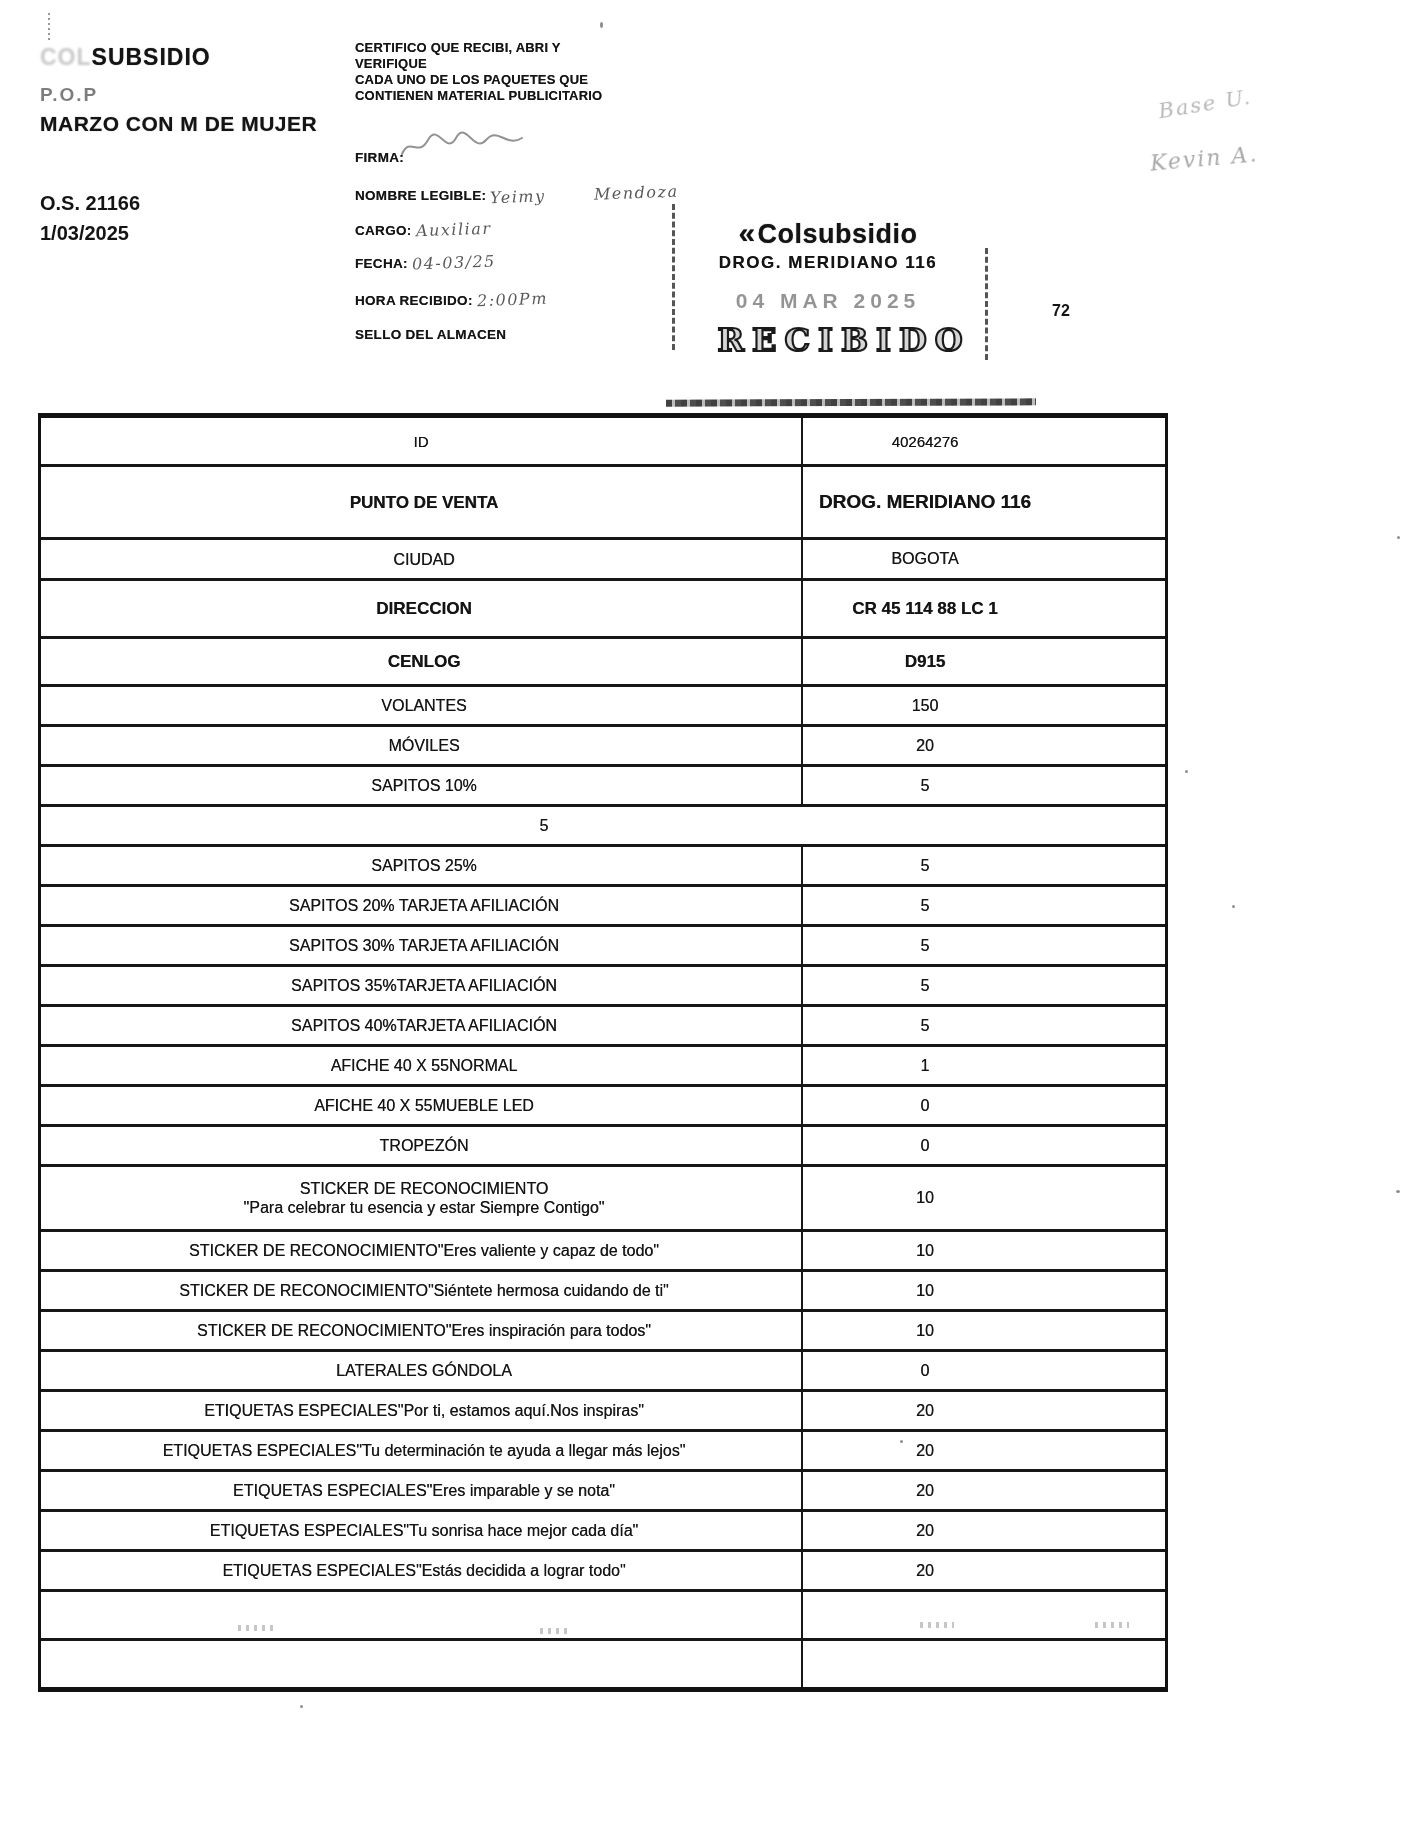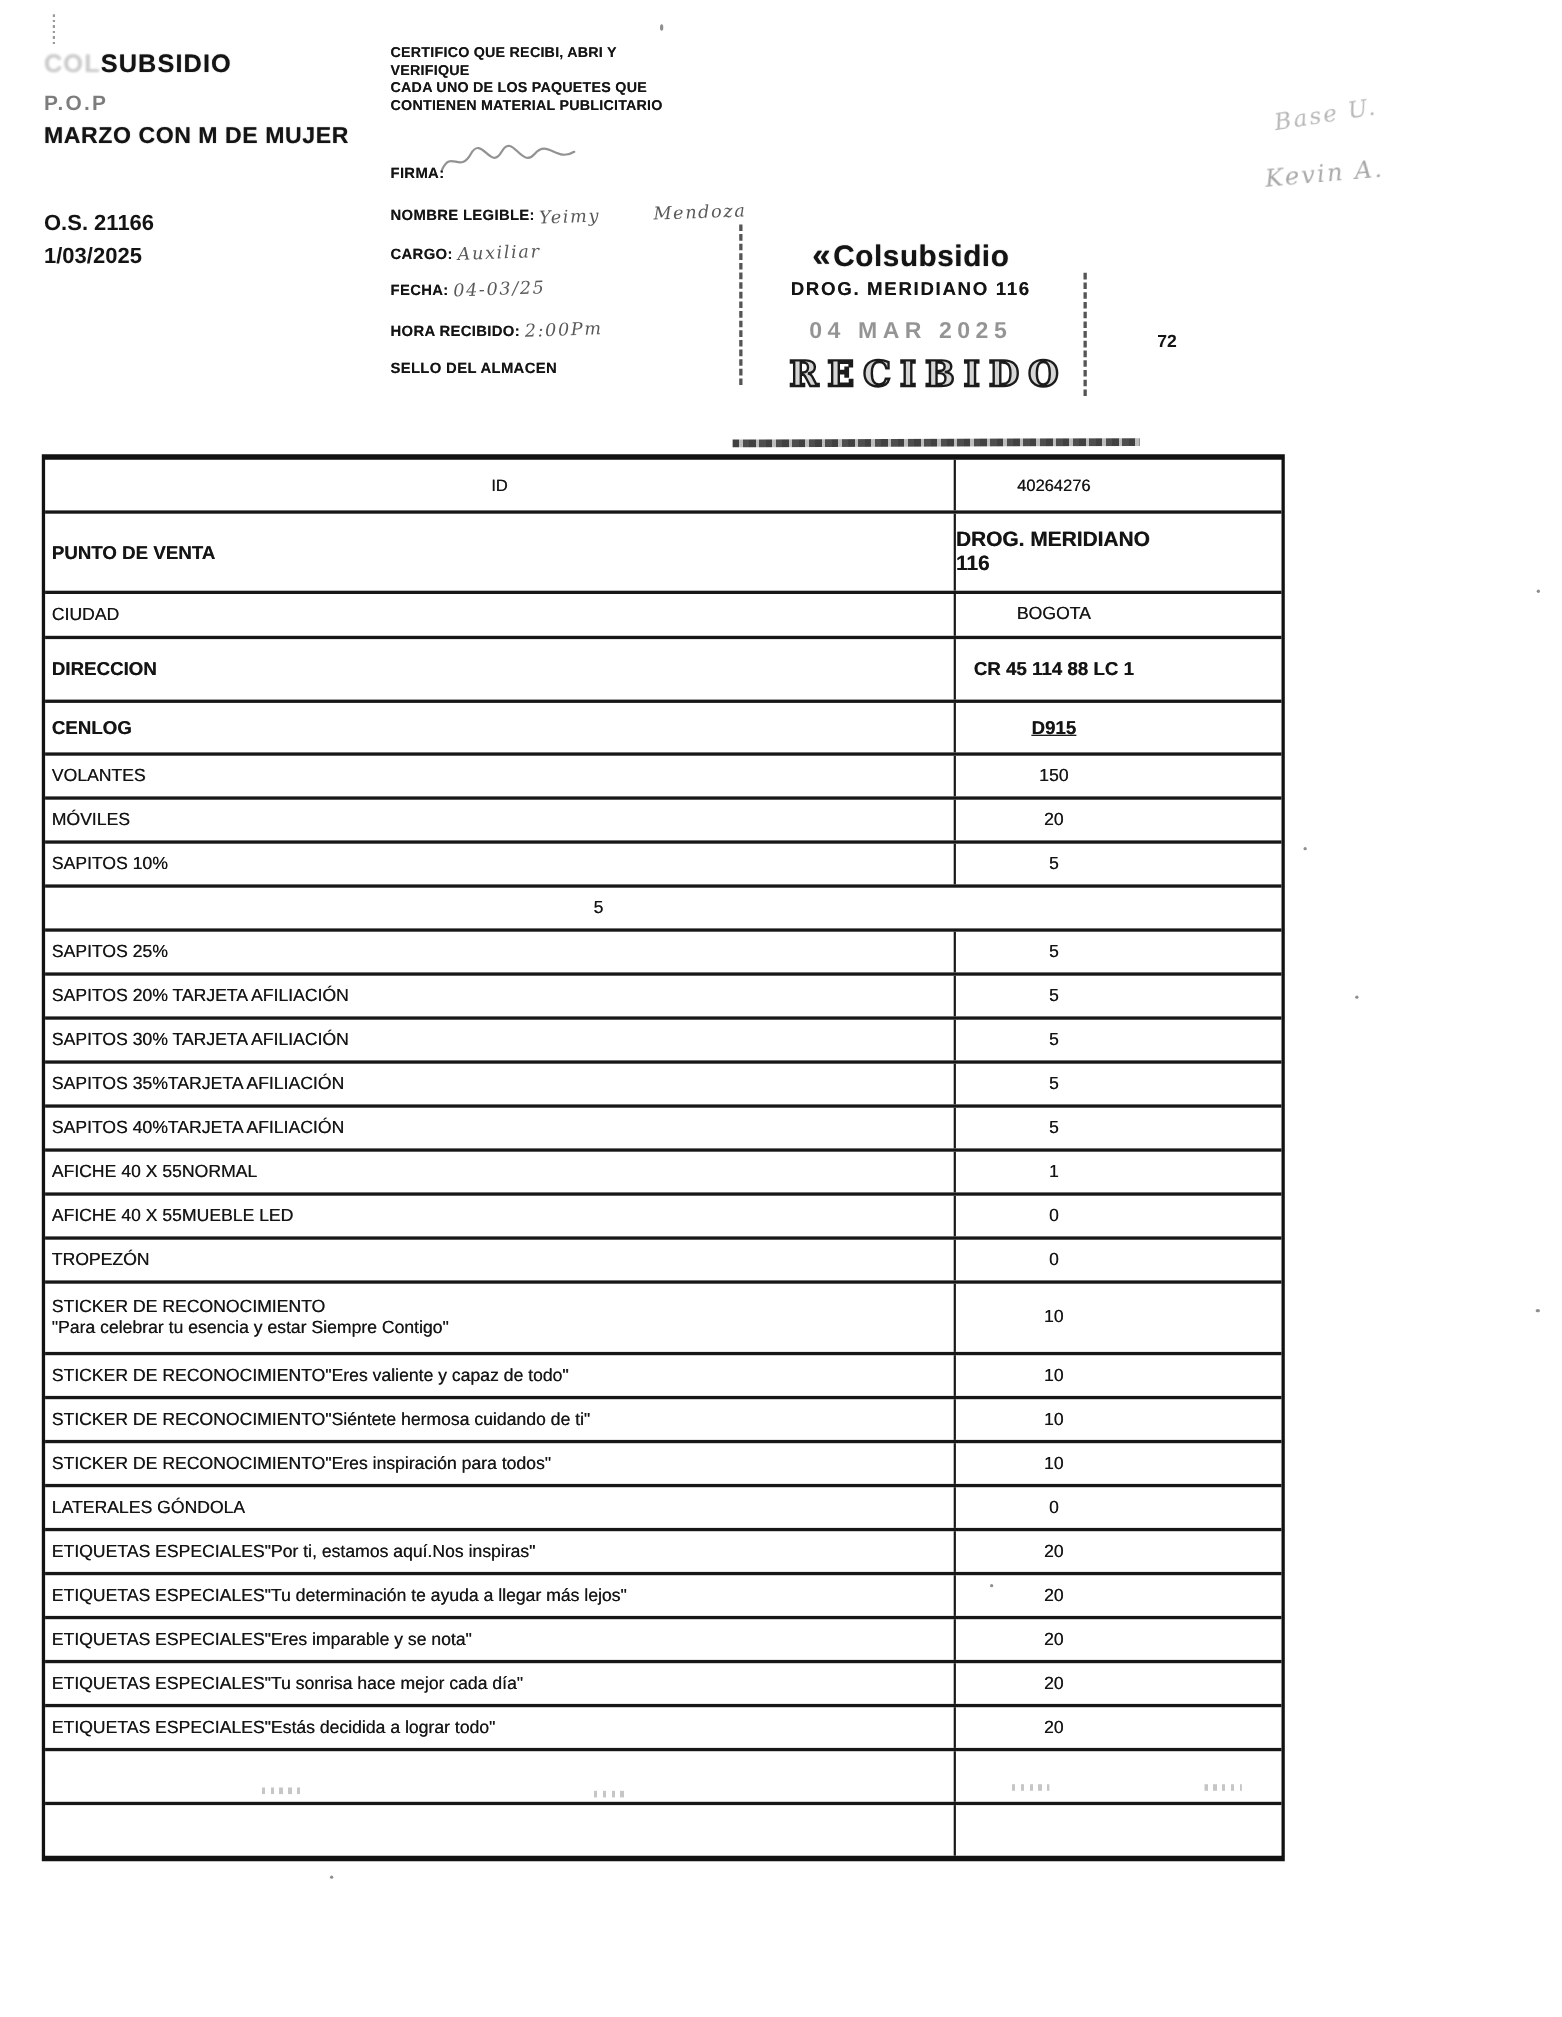--- a/index.html
+++ b/index.html
@@ -58,38 +58,38 @@
   .pencil{font-family:"DejaVu Serif", serif;font-style:italic;color:#555;letter-spacing:2px;}
   .pencil1{left:1158px;top:92px;font-size:21px;opacity:.42;transform:rotate(-9deg);filter:blur(.4px);}
   .pencil2{left:1150px;top:146px;font-size:22px;opacity:.5;transform:rotate(-5deg);filter:blur(.4px);}
 
   
   .tbl{left:38px;top:413px;width:1130px;border:3px solid #121212;border-top-width:5px;border-bottom-width:5px;
     box-sizing:border-box;background:#fff;}
   .trow{display:flex;border-bottom:3px solid #171717;}
   .trow:last-child{border-bottom:none;}
   .tcell{box-sizing:border-box;}
-  .tcell.label{width:828px;border-right:2px solid #171717;display:flex;flex-direction:column;
+  .tcell.label{width:762px;border-right:2px solid #171717;display:flex;flex-direction:column;
     justify-content:center;padding-left:6px;font-size:16px;line-height:19px;
-    text-shadow:.3px 0 0 rgba(0,0,0,.7);}
+    text-shadow:.3px 0 0 rgba(0,0,0,.7);text-align:center;}
   .tcell.value{flex:1;display:flex;align-items:center;justify-content:center;
     padding-right:118px;font-size:16px;text-shadow:.3px 0 0 rgba(0,0,0,.7);}
   .k-id{height:46px;}
   .k-id .label{align-items:center;padding-left:0;font-size:15px;}
   .k-id .value{font-size:15px;}
   .k-big{height:70px;}
   .k-big .label{font-size:17px;font-weight:bold;}
   .k-big .value{font-size:19px;font-weight:bold;}
   .k-mid{height:38px;}
   .k-big2{height:55px;}
   .k-big2 .label{font-size:17px;font-weight:bold;}
   .k-big2 .value{font-size:17px;font-weight:bold;text-align:right;}
   .k-bold{height:45px;}
   .k-bold .label{font-size:17px;font-weight:bold;}
-  .k-bold .value{font-size:17px;font-weight:bold;text-decoration:underline;}
+  .k-bold .value{font-size:17px;font-weight:bold;}
   .k-normal{height:37px;}
   .k-twoline{height:62px;}
   .k-empty{height:46px;}
 
   
   .speck{background:#333;border-radius:50%;opacity:.55;}
   .noise-dots{height:6px;opacity:.3;filter:blur(.6px);
     background:repeating-linear-gradient(90deg,#444 0 3px,transparent 3px 8px);}
   .dotcol{width:2px;background:repeating-linear-gradient(#333 0 2px,transparent 2px 5px);opacity:.5;}
 </style>

